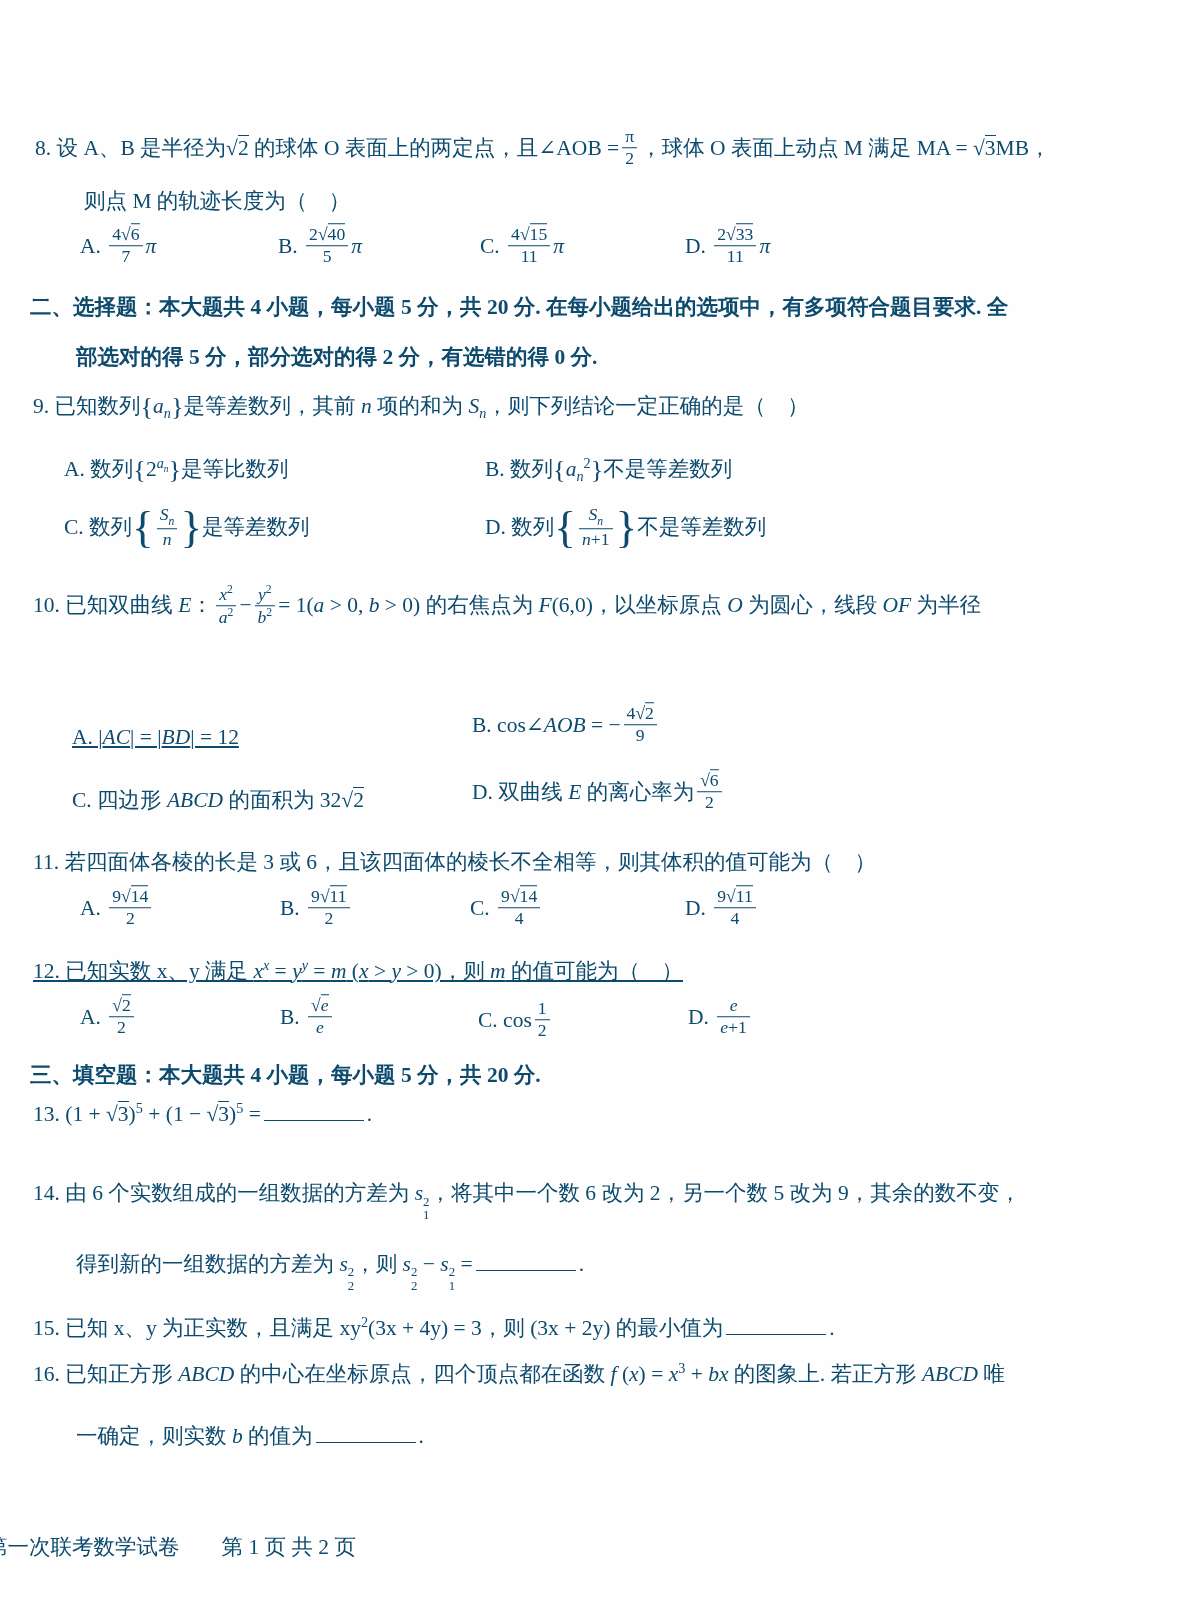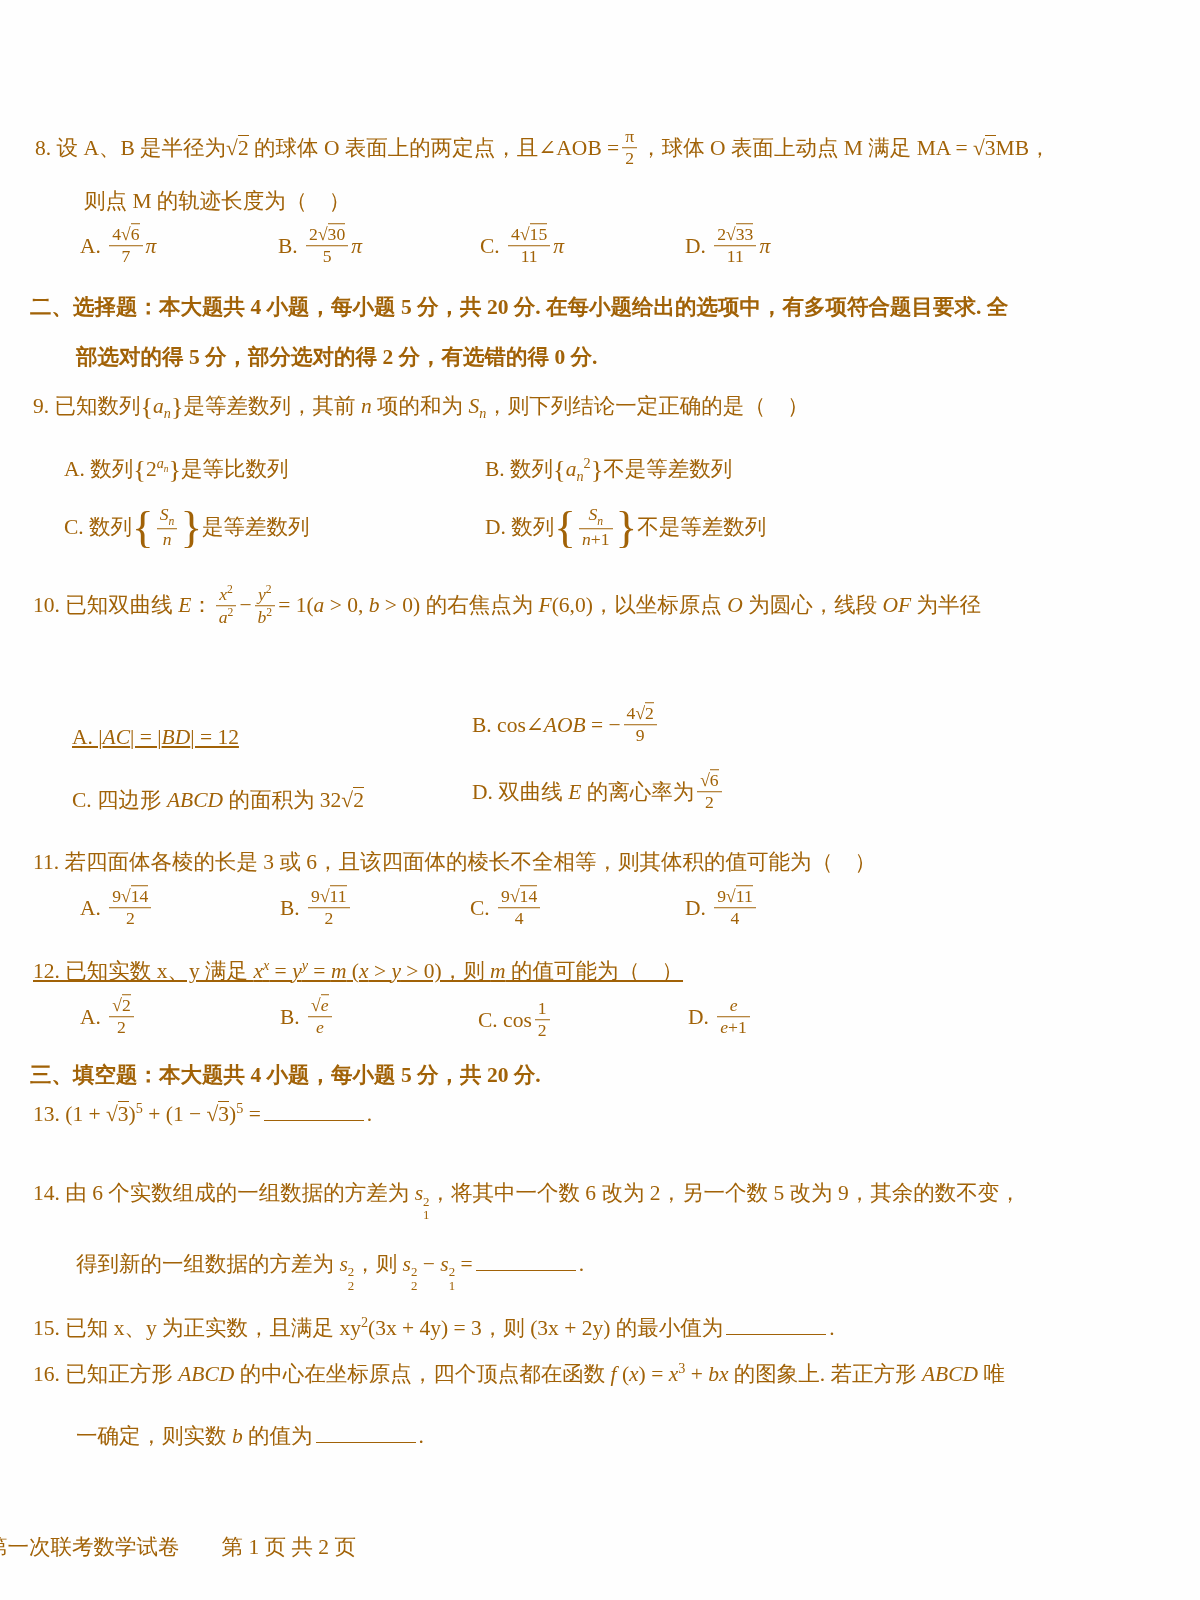--- a/index.html
+++ b/index.html
@@ -3,21 +3,21 @@
 <meta charset="utf-8">
 <style>
   * { box-sizing: border-box; }
   html, body { margin: 0; padding: 0; background: #f2f2f2; }
   .page {
     position: relative;
     width: 1200px;
     height: 1600px;
     margin: 0 auto;
     background: #fefefe;
-    color: #a16207;
+    color: #0c4a6e;
     font-family: "Liberation Serif", "DejaVu Serif", serif;
     font-size: 21.5px;
     overflow: hidden;
   }
   .line { position: absolute; line-height: 1.45; }
   .hdr { font-weight: 700; }
   
   .fr {
     display: inline-flex;
     flex-direction: column;
@@ -52,21 +52,21 @@
   <div class="line" style="left:35px; top:128px; right:28px;">8. 设 A、B 是半径为√<span class="ol">2</span> 的球体 O 表面上的两定点，且∠AOB =<span class="fr">
         <span class="n">π</span>
         <span class="d">2</span>
       </span>，球体 O 表面上动点 M 满足 MA = √<span class="ol">3</span>MB，</div>
   <div class="line" style="left:84px; top:186px;">则点 M 的轨迹长度为（　）</div>
   <div class="line" style="left:80px; top:226px;">A. <span class="fr">
         <span class="n">4√<span class="ol">6</span></span>
         <span class="d">7</span>
       </span><i>π</i></div>
   <div class="line" style="left:278px; top:226px;">B. <span class="fr">
-        <span class="n">2√<span class="ol">30</span></span>
+        <span class="n">2√<span class="ol">40</span></span>
         <span class="d">5</span>
       </span><i>π</i></div>
   <div class="line" style="left:480px; top:226px;">C. <span class="fr">
         <span class="n">4√<span class="ol">15</span></span>
         <span class="d">11</span>
       </span><i>π</i></div>
   <div class="line" style="left:685px; top:226px;">D. <span class="fr">
         <span class="n">2√<span class="ol">33</span></span>
         <span class="d">11</span>
       </span><i>π</i></div>

